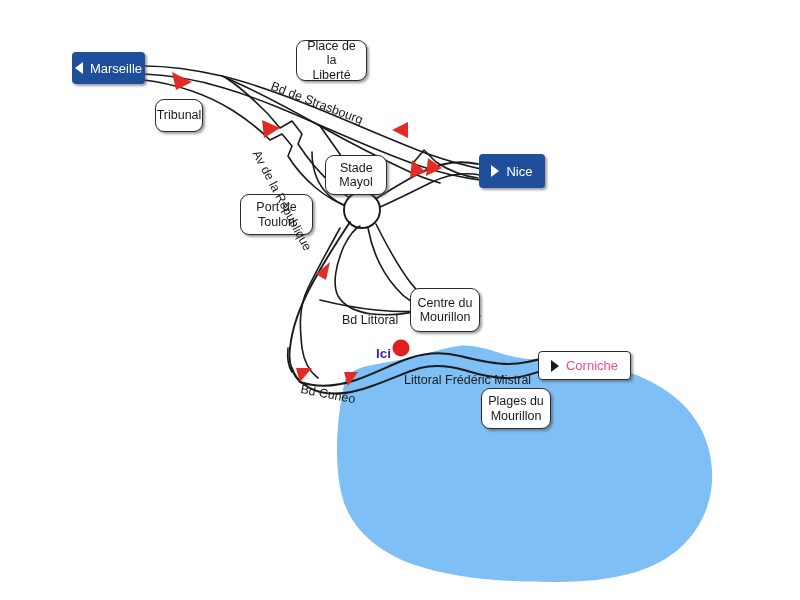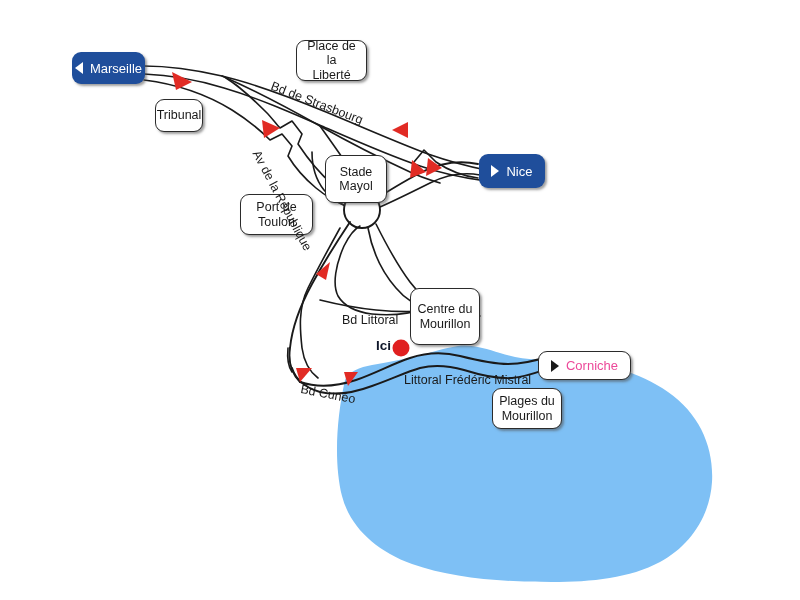--- a/index.html
+++ b/index.html
@@ -68,21 +68,21 @@
     align-items: center;
     justify-content: center;
     padding: 1px 6px;
     box-shadow: 2px 2px 2.5px rgba(80,80,80,0.55);
     white-space: pre-line;
   }
   
   .pill {
     position: absolute;
     box-sizing: border-box;
-    border-radius: 9px;
+    border-radius: 4px;
     display: flex;
     align-items: center;
     justify-content: center;
     gap: 7px;
     font-size: 13px;
     box-shadow: 2px 2px 2.5px rgba(80,80,80,0.55);
   }
   .pill-blue {
     background: #1f4e9b;
     color: #ffffff;
@@ -115,24 +115,25 @@
   
   .street {
     position: absolute;
     color: #1a1a1a;
     font-size: 12.5px;
     white-space: nowrap;
     transform-origin: left top;
   }
   .here-label {
     position: absolute;
-    color: #0f172a;
+    color: #4c1d95;
     font-size: 13.5px;
     font-weight: bold;
     white-space: nowrap;
+    margin-top: 8px;
   }
 </style>
 </head>
 <body>
 
 <div id="map-root">
 
   <svg class="map-canvas" viewBox="0 0 800 600">
 
     <path class="sea" fill="#7ec0f5" d="M 345 380
@@ -285,38 +286,38 @@
 
   <div class="lbl" style="left:155px; top:99px; width:48px; height:33px;">
     <span>Tribunal</span>
   </div>
 
   <div class="lbl" style="left:296px; top:40px; width:71px; height:41px;">
     <span>Place de la
 Liberté</span>
   </div>
 
-  <div class="lbl" style="left:325px; top:155px; width:62px; height:48px;">
+  <div class="lbl" style="left:325px; top:155px; width:62px; height:40px;text-align:right;">
     <span>Stade
 Mayol</span>
   </div>
 
   <div class="lbl" style="left:240px; top:194px; width:73px; height:41px;">
     <span>Port de
 Toulon</span>
   </div>
 
 
-  <div class="lbl" style="left:410px; top:288px; width:70px; height:57px;">
+  <div class="lbl" style="left:410px; top:288px; width:70px; height:44px;">
     <span>Centre du
 Mourillon</span>
   </div>
 
 
-  <div class="lbl" style="left:492px; top:388px; width:70px; height:41px;justify-content:center;">
+  <div class="lbl" style="left:481px; top:388px; width:70px; height:41px;justify-content:center;">
     <span>Plages du
 Mourillon</span>
   </div>
 
   <div class="street" style="left:274px; top:79px; transform: rotate(21deg);">Bd de Strasbourg</div>
 
   <div class="street" style="left:262px; top:148px; transform: rotate(62deg);">Av de la République</div>
 
   <div class="street" style="left:342px; top:313px;">Bd Littoral</div>
 

